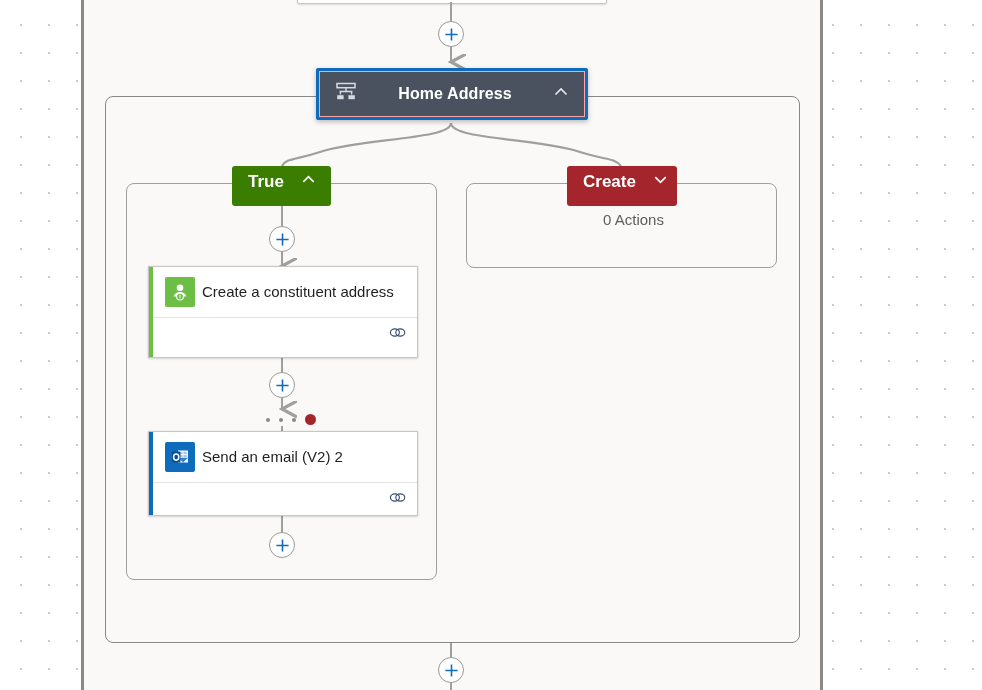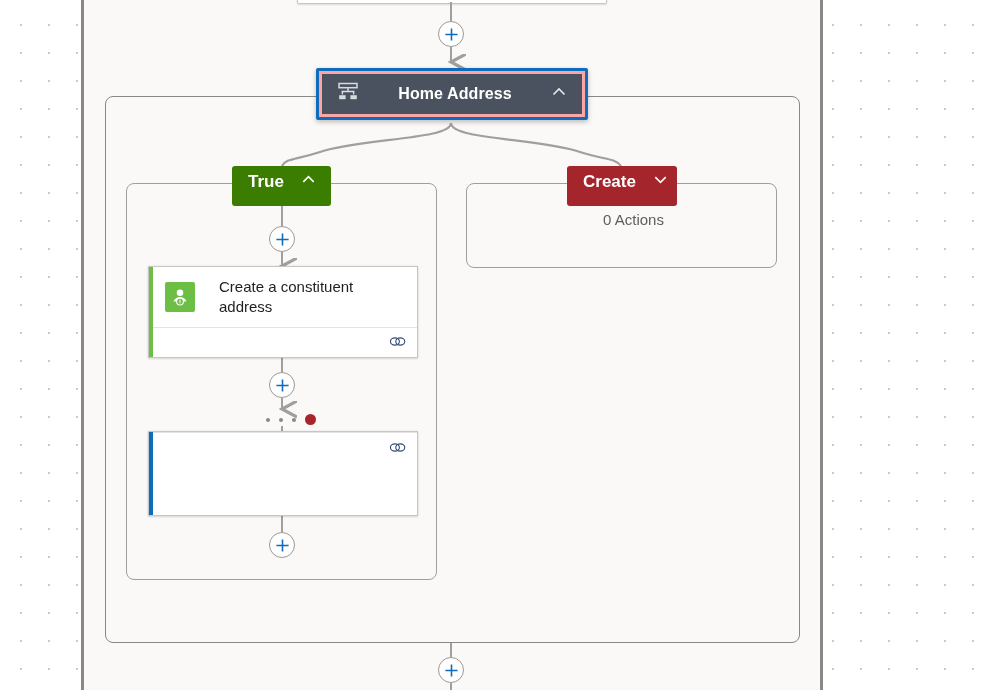--- a/index.html
+++ b/index.html
@@ -54,21 +54,21 @@
     box-sizing: border-box;
   }
   .card .accent {
     position: absolute;
     left: 0; top: 0; bottom: 0;
     width: 4px;
   }
   .card-head {
     display: flex;
     align-items: center;
-    gap: 24px;
+    gap: 7px;
     padding: 10px 12px 10px 16px;
     min-height: 40px;
     box-sizing: border-box;
   }
   .card-icon {
     width: 30px; height: 30px;
     flex: 0 0 30px;
     border-radius: 2px;
     display: flex; align-items: center; justify-content: center;
   }
@@ -94,21 +94,21 @@
     width: 272px; height: 52px;
     background: #0f6cbd;
     padding: 3px;
     box-sizing: border-box;
     border-radius: 2px;
     box-shadow: 0 2px 5px rgba(0,0,0,.25);
   }
   .cond-inner {
     width: 100%; height: 100%;
     background: #4a5260;
-    border: 3px solid #fca5a5;
+    border: 1px solid #fca5a5;
     box-sizing: border-box;
     display: flex;
     align-items: center;
     gap: 30px;
     padding: 0 14px;
   }
   .cond-title {
     flex: 1;
     text-align: center;
     color: #ffffff;
@@ -303,20 +303,35 @@
         <svg width="19" height="15" viewBox="0 0 22 16">
           <ellipse cx="8" cy="8" rx="5.2" ry="4.2" fill="none" stroke="#1f3864" stroke-width="1.3"></ellipse>
           <ellipse cx="14.2" cy="8" rx="5.2" ry="4.2" fill="none" stroke="#1f3864" stroke-width="1.3"></ellipse>
         </svg>
       </span>
     </div>
   </div>
 
   <div class="card" style="left:148px; top:431px; width:270px; height:85px;">
     <div class="accent" style="background:#0f6cbd;"></div>
+    <div class="card-head" style="min-height:48px;">
+      <span class="card-icon" style="background:#0f6cbd;">
+        <svg width="22" height="22" viewBox="0 0 22 22">
+          <rect x="9" y="4.5" width="10" height="12" fill="#ffffff"></rect>
+          <rect x="10.2" y="5.7" width="3.4" height="2.3" fill="#9ecbf0"></rect>
+          <rect x="14.4" y="5.7" width="3.4" height="2.3" fill="#9ecbf0"></rect>
+          <rect x="10.2" y="8.9" width="3.4" height="2.3" fill="#9ecbf0"></rect>
+          <rect x="14.4" y="8.9" width="3.4" height="2.3" fill="#9ecbf0"></rect>
+          <path d="M9 11.8 L19 11.8 L14 16.5 Z" fill="#2f86d8"></path>
+          <rect x="3" y="5.6" width="8.4" height="11" rx="1" fill="#0b4f8f"></rect>
+          <ellipse cx="7.2" cy="11.1" rx="2.6" ry="3.1" fill="none" stroke="#ffffff" stroke-width="1.5"></ellipse>
+        </svg>
+      </span>
+      <span class="card-title">Send an email (V2) 2</span>
+    </div>
     <div class="card-foot">
       <span class="link-ico">
         <svg width="19" height="15" viewBox="0 0 22 16">
           <ellipse cx="8" cy="8" rx="5.2" ry="4.2" fill="none" stroke="#1f3864" stroke-width="1.3"></ellipse>
           <ellipse cx="14.2" cy="8" rx="5.2" ry="4.2" fill="none" stroke="#1f3864" stroke-width="1.3"></ellipse>
         </svg>
       </span>
     </div>
   </div>
 

